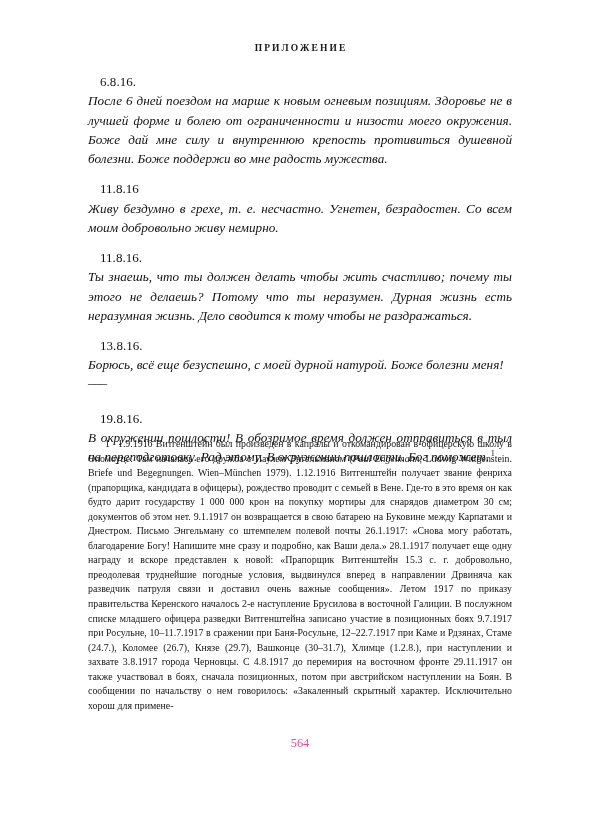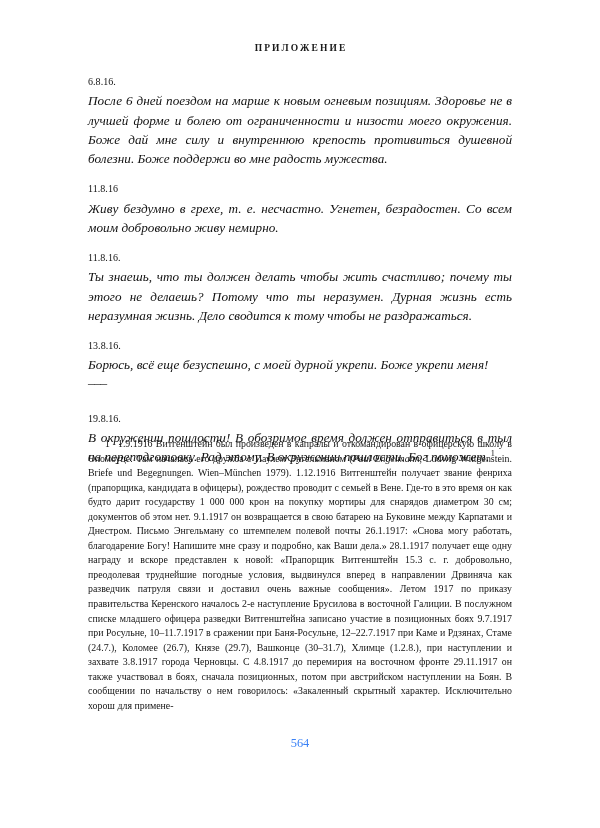--- a/index.html
+++ b/index.html
@@ -46,25 +46,26 @@
     left: 88px;
     width: 424px;
   }
 
   .entry {
     margin: 0 0 11px 0;
   }
   .entry:last-child { margin-bottom: 0; }
 
   .entry-date {
-    font-size: 10px;
+    font-size: 13px;
     font-style: normal;
     line-height: 19.2px;
     color: #111111;
     letter-spacing: 0.05px;
+    margin-left: 12px;
   }
 
   .entry-body {
     font-size: 13.2px;
     font-style: italic;
     line-height: 19.3px;
     color: #111111;
     text-align: justify;
     text-justify: inter-word;
     hyphens: manual;
@@ -114,21 +115,21 @@
   }
 
   
   .folio {
     position: absolute;
     top: 736px;
     left: 0;
     right: 0;
     text-align: center;
     font-size: 12.4px;
-    color: #3b82f6;
+    color: #ec4899;
     font-family: "Liberation Serif", "DejaVu Serif", serif;
     font-variant-numeric: oldstyle-nums;
   }
 </style>
 </head>
 <body>
 
 <div class="page">
 
   <div class="running-head">ПРИЛОЖЕНИЕ</div>
@@ -145,21 +146,21 @@
       <div class="entry-body">Живу бездумно в грехе, т. е. несчастно. Угнетен, безрадостен. Со всем моим добровольно живу немирно.</div>
     </div>
 
     <div class="entry">
       <div class="entry-date">11.8.16.</div>
       <div class="entry-body">Ты знаешь, что ты должен делать чтобы жить счастливо; почему ты этого не делаешь? Потому что ты неразумен. Дурная жизнь есть неразумная жизнь. Дело сводится к тому чтобы не раздражаться.</div>
     </div>
 
     <div class="entry">
       <div class="entry-date">13.8.16.</div>
-      <div class="entry-body">Борюсь, всё еще безуспешно, с моей дурной укрепи. Боже укрепи меня!</div>
+      <div class="entry-body">Борюсь, всё еще безуспешно, с моей дурной натурой. Боже болезни меня!</div>
       <div class="dashes">–––</div>
     </div>
 
     <div class="entry" style="margin-top:18px;">
       <div class="entry-date">19.8.16.</div>
       <div class="entry-body"><span>В окружении пошлости! В обозримое время должен отправиться в тыл на переподготовку. Рад этому. В окружении пошлости. Бог поможет.</span><span class="fn-ref">1</span></div>
     </div>
 
   </div>
 

